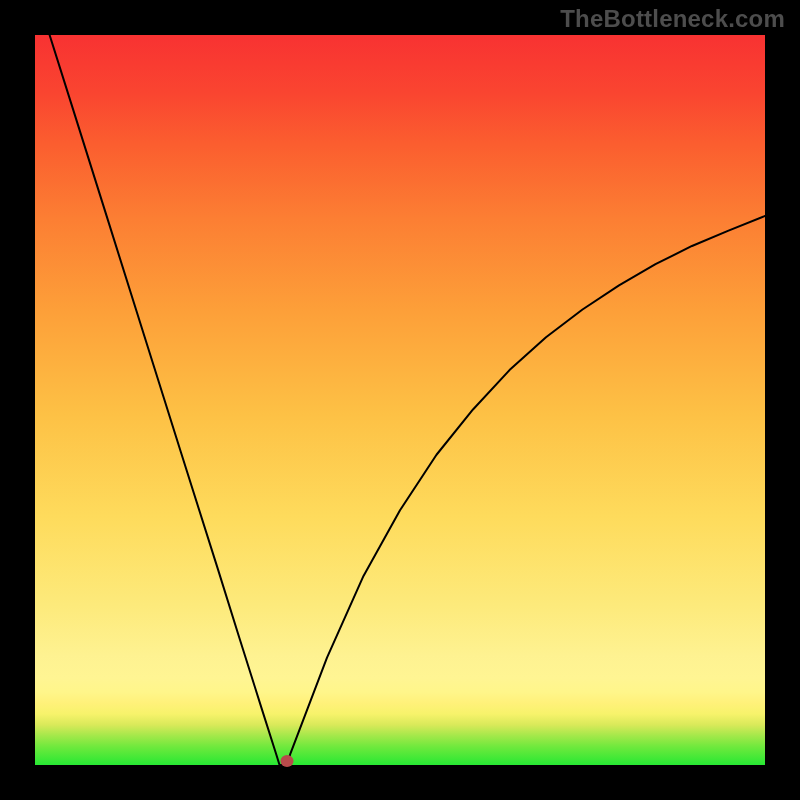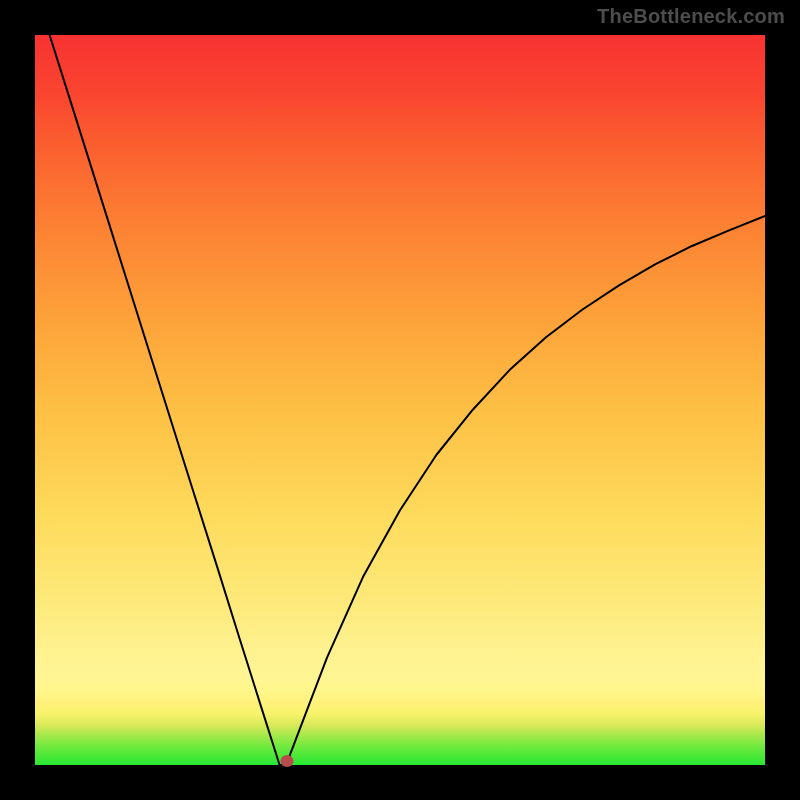--- a/index.html
+++ b/index.html
@@ -9,21 +9,21 @@
     height: 800px;
     background: #000;
     position: relative;
   }
   .watermark {
     position: absolute;
     top: 5px;
     right: 15px;
     color: #4d4d4d;
     font-family: Arial, Helvetica, sans-serif;
-    font-size: 20px;
+    font-size: 24px;
     font-weight: 600;
     letter-spacing: 0.2px;
     z-index: 5;
   }
   .plot-area {
     position: absolute;
     top: 35px;
     left: 35px;
     width: 730px;
     height: 730px;

